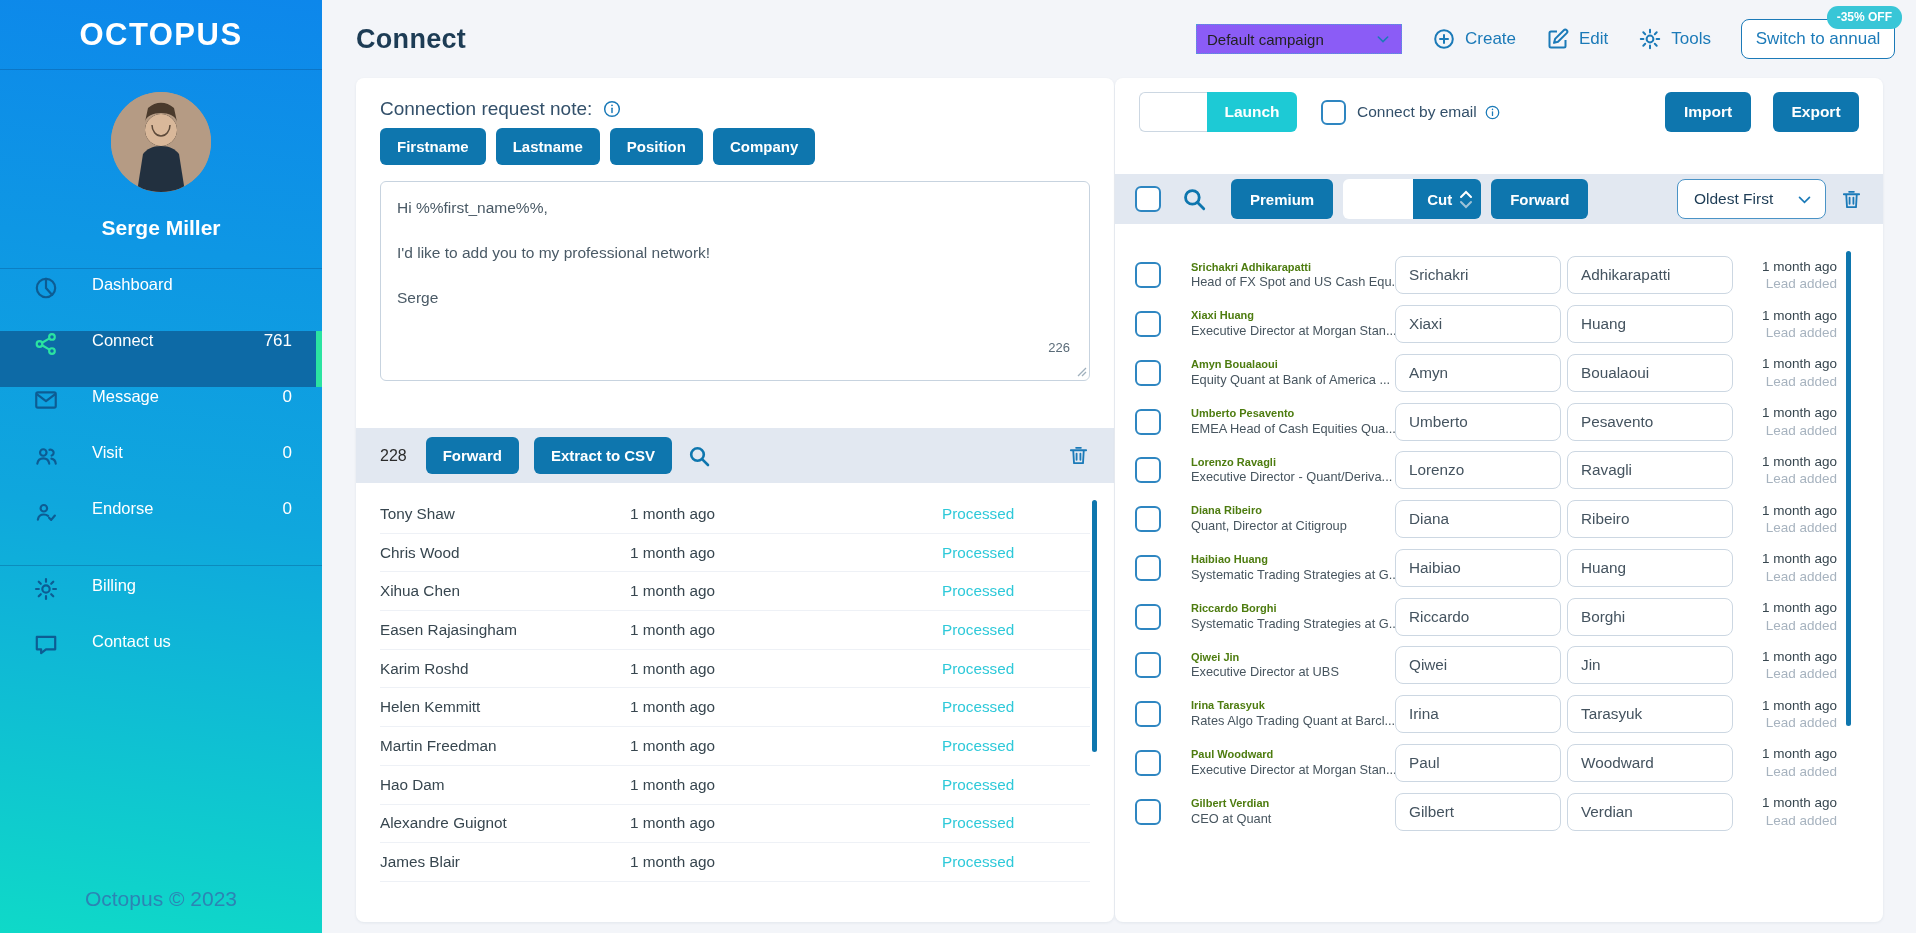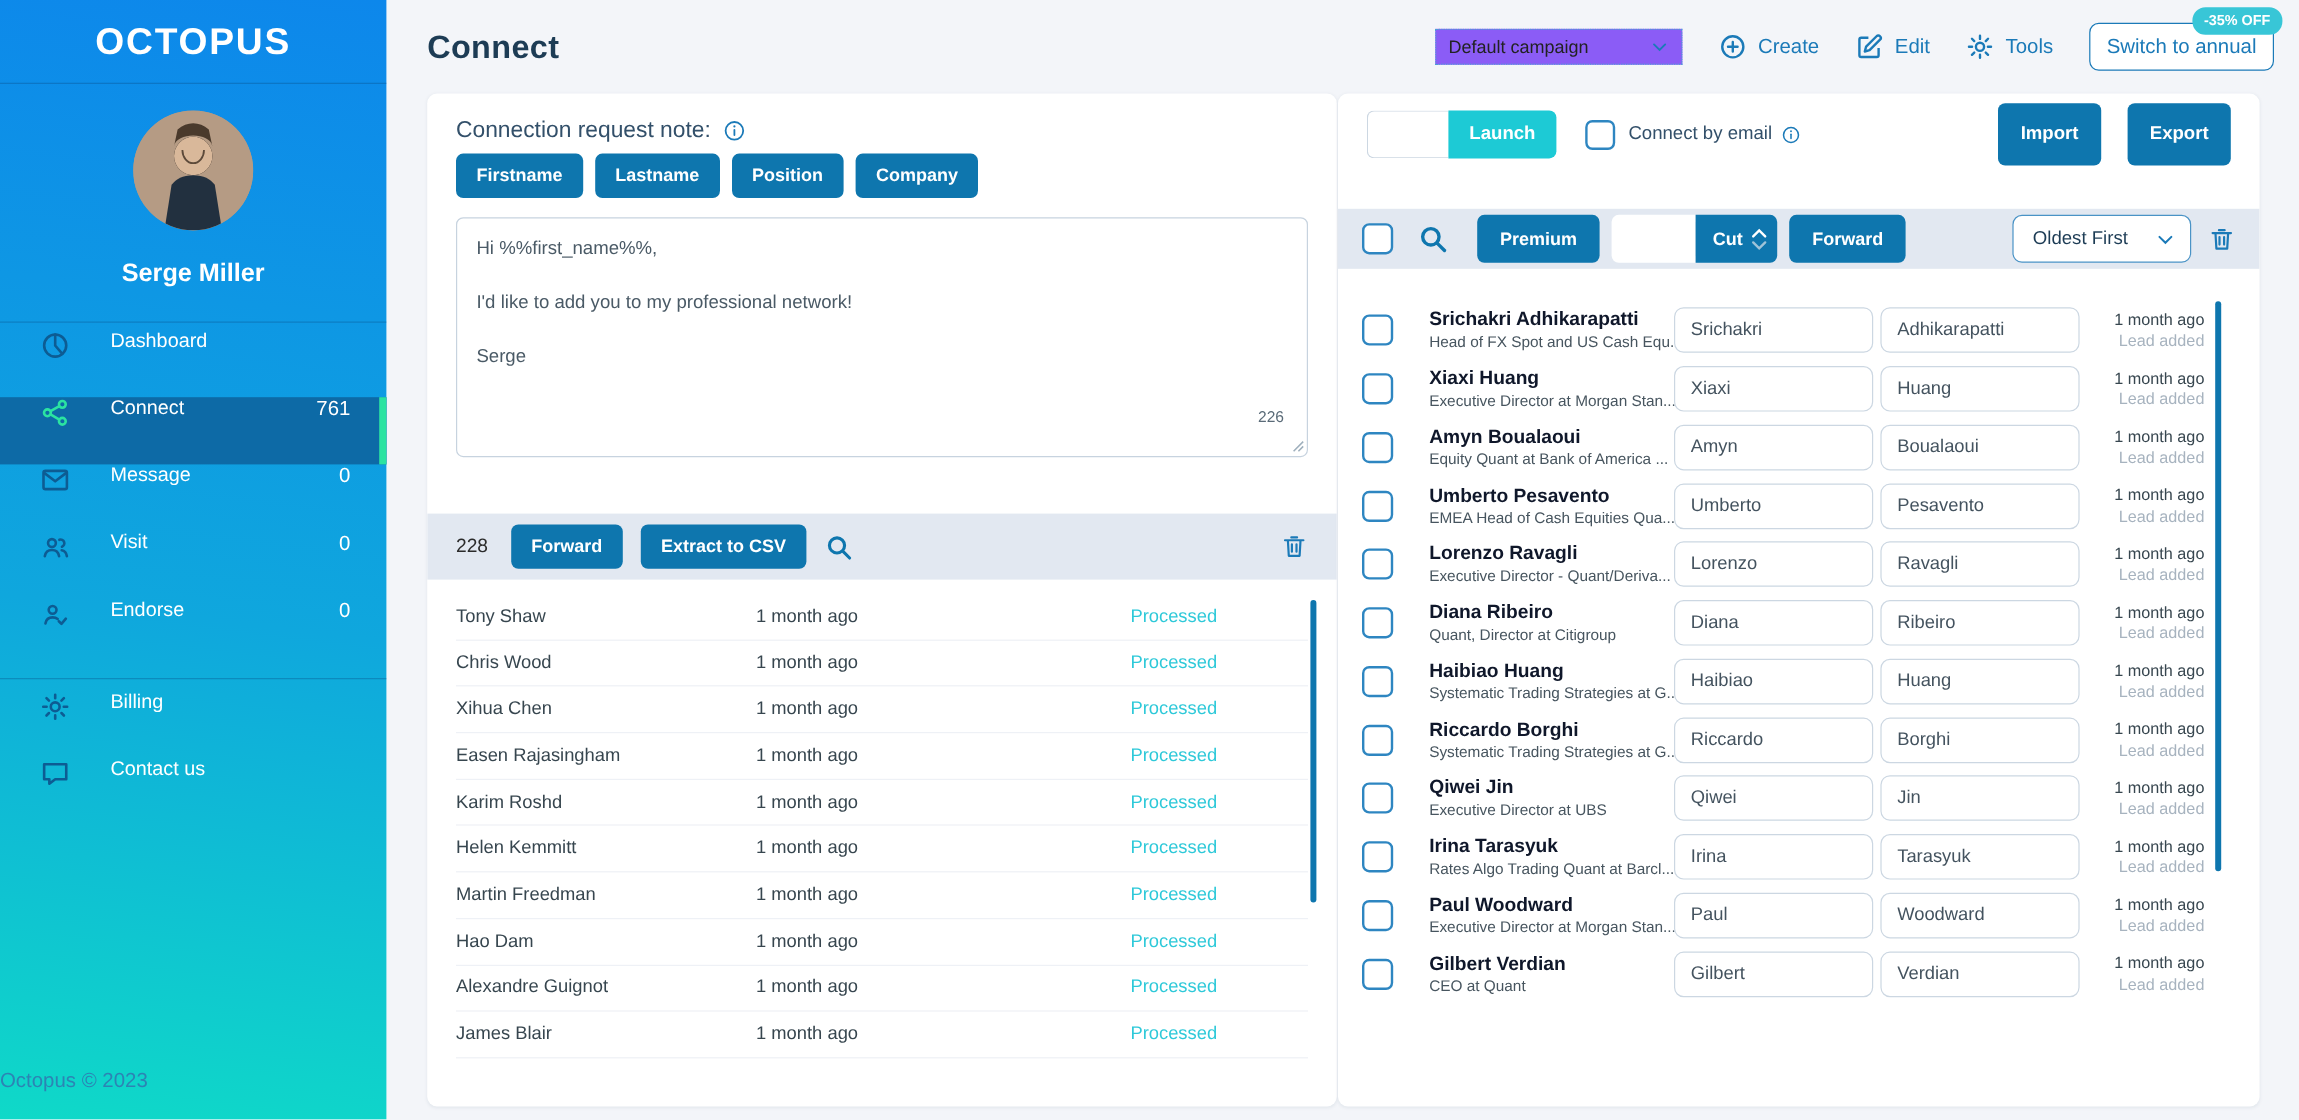--- a/index.html
+++ b/index.html
@@ -29,21 +29,21 @@
   .nav { padding-top:6px; }
   .nav-item {
     height:56px; display:flex; align-items:flex-start;
     padding:0 30px 0 33px; font-size:16.5px; cursor:pointer;
   }
   .nav-item .nicon { width:26px; height:26px; margin-right:33px; color:#0d5c93; flex:none; }
   .nav-item .count { margin-left:auto; font-size:17px; }
   .nav-item.active { background:#0d6aa6; border-right:6px solid #2be3a1; padding-right:24px; }
   .nav-item.active .nicon { color:#2be3a1; }
   .side-sep { border-top:1px solid rgba(9,78,136,.35); margin-top:10px; padding-top:10px; }
-  .sidebar-footer { margin-top:auto; padding:20px 0 22px; color:#2c84b4; font-size:17px; }
+  .sidebar-footer { margin-top:auto; text-align:center; padding:20px 0 22px; color:#2c84b4; font-size:21px; }
 
   
   .main { flex:1; display:flex; flex-direction:column; padding:0 21px 0 34px; }
   .topbar { height:78px; display:flex; align-items:center; flex:none; }
   .page-title { font-size:27px; font-weight:800; color:#1d3c55; letter-spacing:.3px; margin:0; }
   .topbar-right { margin-left:auto; display:flex; align-items:center; gap:30px; }
   .campaign-select {
     width:206px; height:30px; background:#8b5cf6; border:1px dotted #4d9fd6;
     display:flex; align-items:center; padding:0 10px; font-size:15px; color:#222; cursor:pointer;
   }
@@ -111,21 +111,21 @@
     border-radius:6px 0 0 6px; padding:0 10px; font-size:15px; font-family:inherit; outline:none; color:#44535f;
   }
   .launch-btn { height:40px; width:90px; background:#1dcad5; border-radius:0 6px 6px 0; font-size:15.5px; }
   .checkbox {
     width:25px; height:25px; border:2px solid #2e86c1; border-radius:6px; background:#fff; cursor:pointer; flex:none;
   }
   .email-check { margin-left:24px; }
   .email-label { margin-left:11px; font-size:15.5px; color:#33506a; }
   .email-info { width:17px; height:17px; margin-left:7px; }
   .launch-spacer { flex:1; }
-  .io-btn { height:52px; width:86px; font-size:15.5px; }
+  .io-btn { height:40px; width:86px; font-size:15.5px; }
   .io-btn + .io-btn { margin-left:22px; }
 
   .filter-bar {
     margin-top:42px; background:#e2e8f1; height:50px; flex:none;
     display:flex; align-items:center; padding:0 20px;
   }
   .filter-check { width:26px; height:26px; }
   .filter-search { width:26px; height:26px; color:#0e76ae; margin-left:20px; cursor:pointer; }
   .premium-btn { height:40px; padding:0 19px; margin-left:24px; }
   .cut-group { display:flex; margin-left:10px; height:40px; }
@@ -146,21 +146,21 @@
     width:149px; height:40px; background:#fff; border:1.5px solid #4a93c6; border-radius:8px;
     display:flex; align-items:center; padding:0 12px 0 16px; font-size:15.5px; color:#1d3c55; cursor:pointer;
   }
   .sort-select .chev { margin-left:auto; width:17px; height:17px; color:#1b7ab8; }
   .filter-trash { margin-left:14px; }
 
   .user-list { position:relative; padding:27px 20px 0; flex:1; }
   .user-row { display:grid; grid-template-columns:34px 226px 172px 178px 1fr; align-items:center; height:48.75px; }
   .lead-check { width:26px; height:26px; }
   .lead-id { display:flex; flex-direction:column; padding-left:22px; line-height:1.25; }
-  .lead-name { font-size:16px; font-weight:700; color:#0f172a; white-space:nowrap; }
+  .lead-name { font-size:11px; font-weight:700; color:#4d7c0f; white-space:nowrap; }
   .lead-sub { font-size:12.8px; color:#47555f; white-space:nowrap; }
   .text-input {
     width:166px; height:38px; border:1px solid #ccd7e2; border-radius:8px;
     padding:0 13px; font-size:15.3px; color:#44535f; font-family:inherit; outline:none; background:#fff;
   }
   .lead-meta { display:flex; flex-direction:column; text-align:right; padding-right:26px; line-height:1.3; }
   .lead-time { font-size:13.5px; color:#37464f; }
   .lead-status { font-size:13.5px; color:#a7b3bf; }
   .user-scroll { right:32px; top:27px; height:475px; }
 

